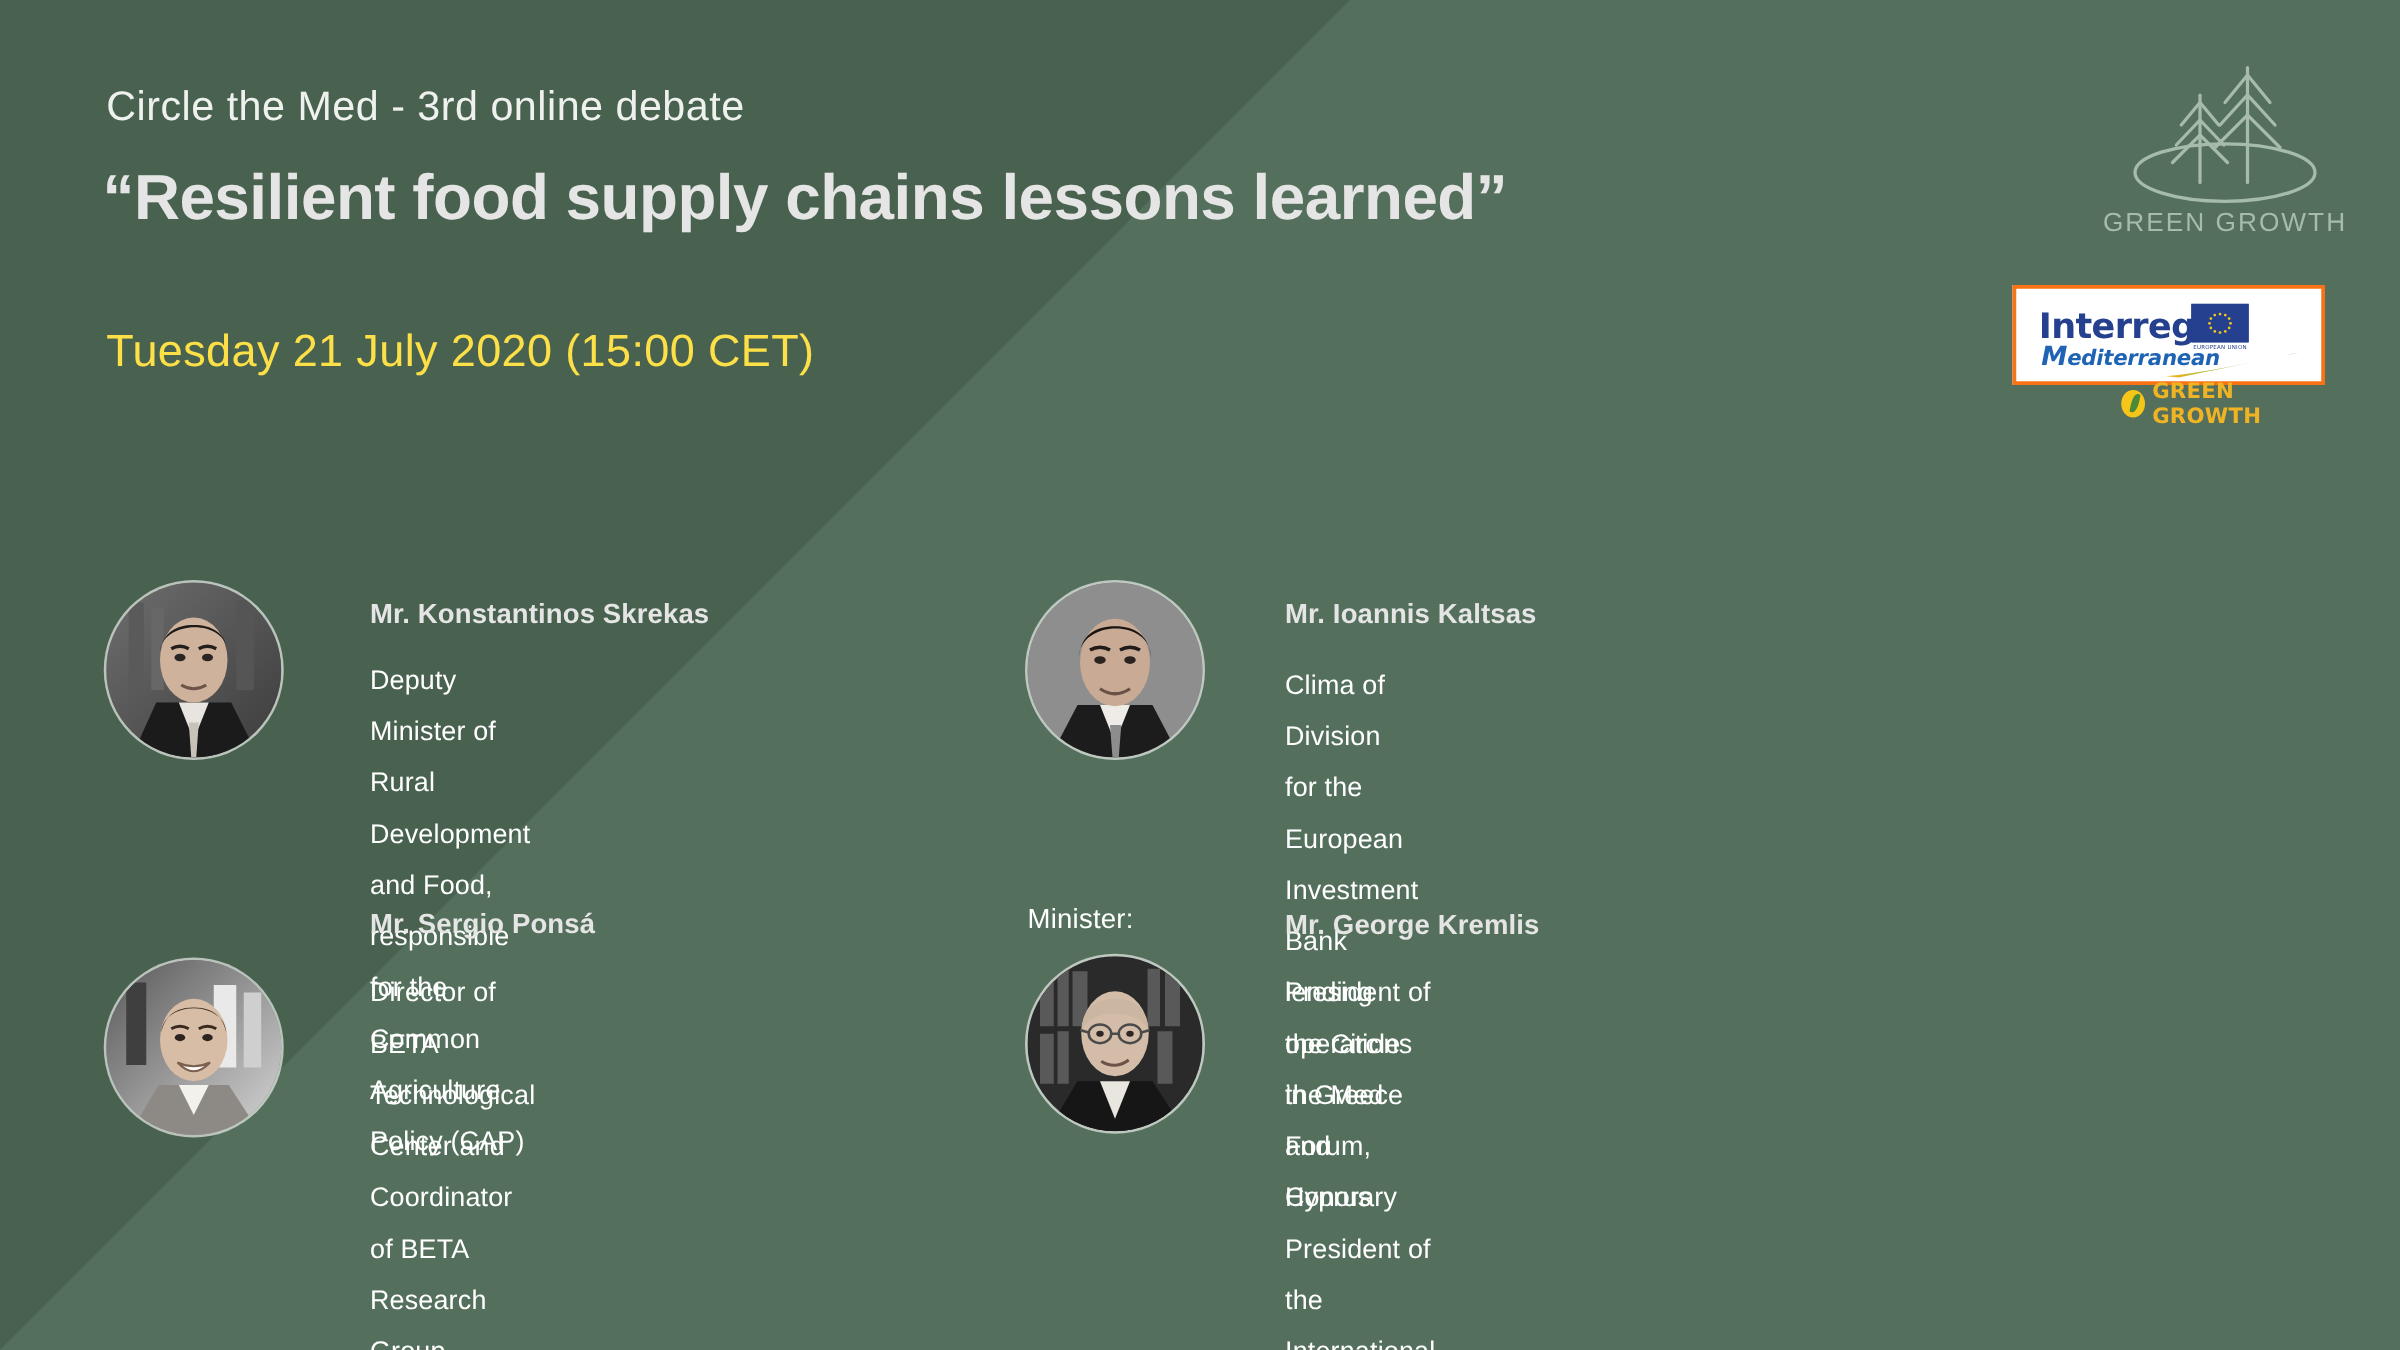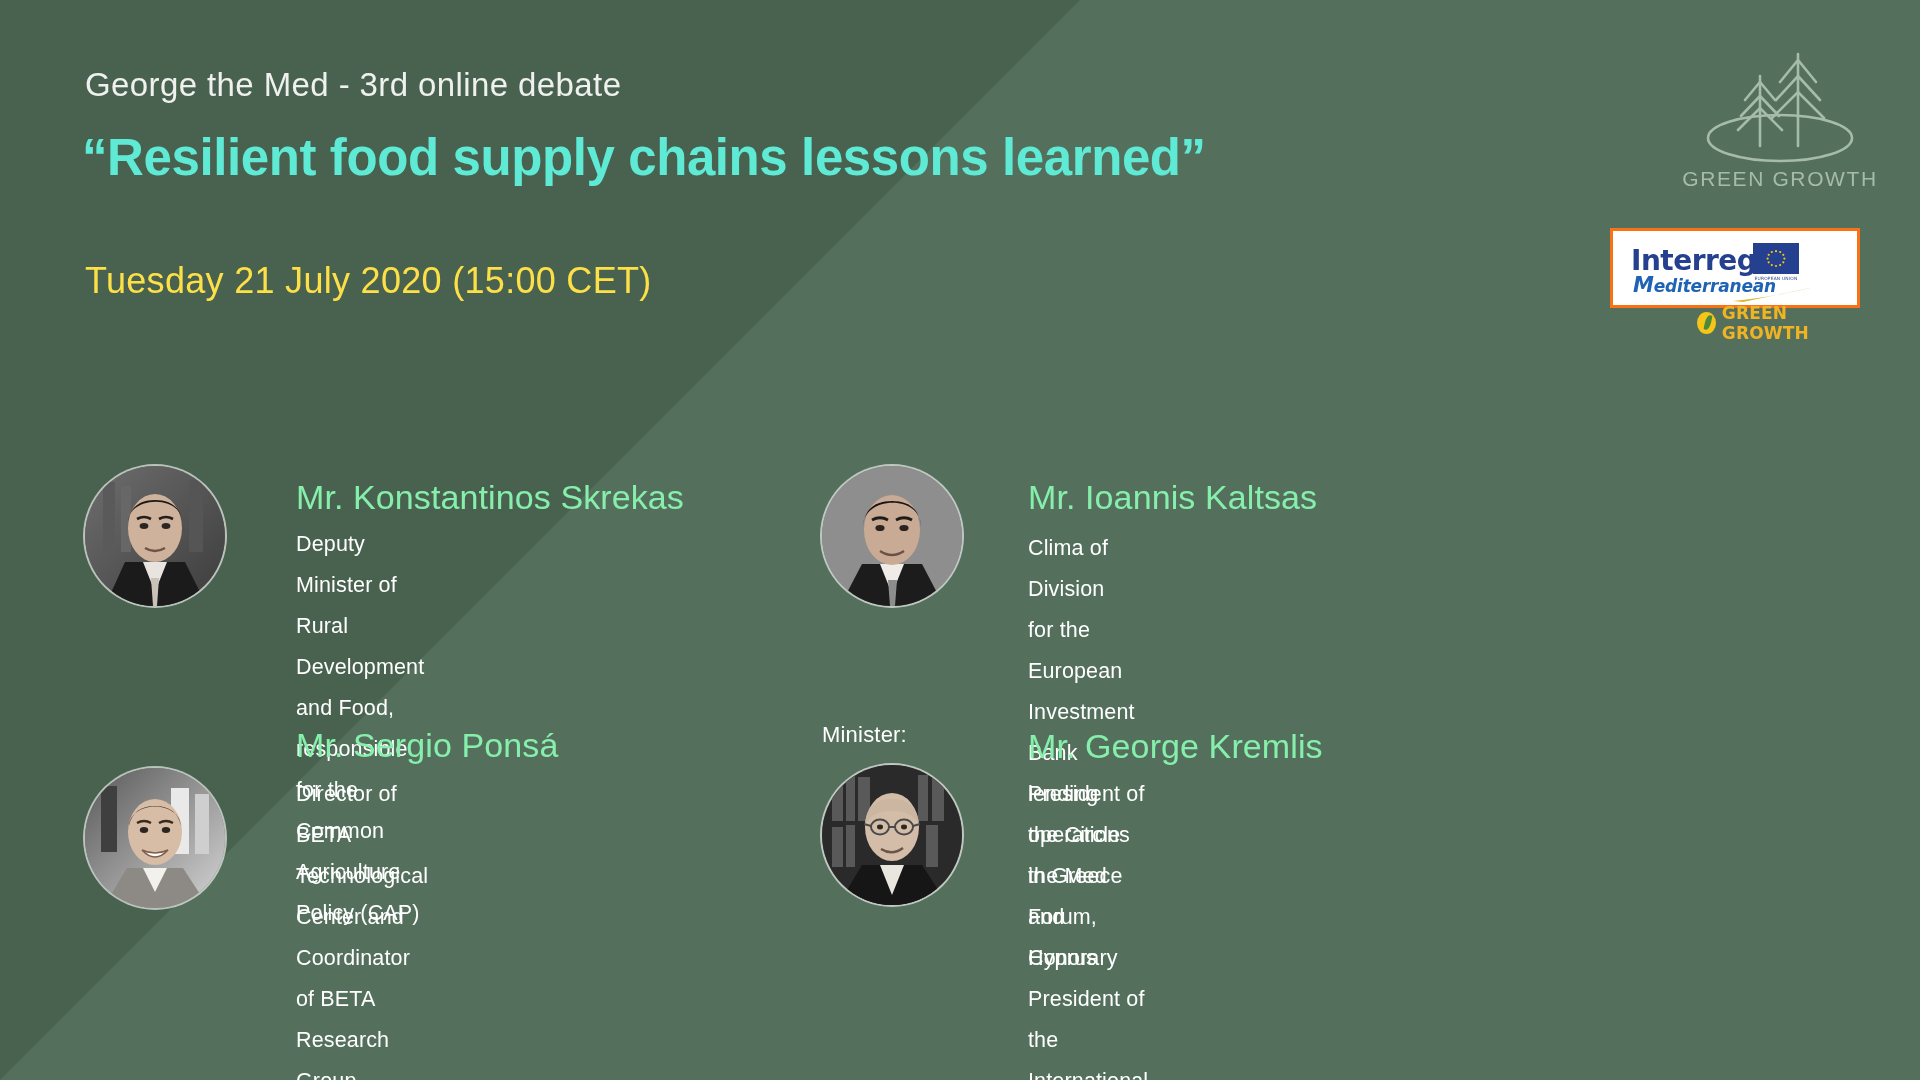--- a/index.html
+++ b/index.html
@@ -57,21 +57,21 @@
     color: #eef1ee;
     white-space: nowrap;
   }
   .headline {
     position: absolute;
     left: 82px;
     top: 128px;
     font-size: 51px;
     font-weight: 700;
     letter-spacing: -0.4px;
-    color: #5eead4;
+    color: #e5e5e5;
     white-space: nowrap;
   }
   .datetime {
     position: absolute;
     left: 85px;
     top: 260px;
     font-size: 36px;
     font-weight: 400;
     letter-spacing: 0.3px;
     color: #fde047;
@@ -196,23 +196,23 @@
   .avatar {
     position: absolute;
     border-radius: 50%;
     overflow: hidden;
     box-shadow: 0 0 0 2px rgba(255,255,255,0.62);
     background: #7b7b7b;
   }
   .avatar svg { display:block; }
   .sp-name {
     position: absolute;
-    font-size: 34px;
-    font-weight: 400;
-    color: #86efac;
+    font-size: 22px;
+    font-weight: 700;
+    color: #e5e5e5;
     letter-spacing: 0.1px;
     white-space: nowrap;
   }
   .sp-role {
     position: absolute;
     font-size: 21.5px;
     font-weight: 400;
     color: #ffffff;
     line-height: 41px;
     letter-spacing: 0.15px;
@@ -229,21 +229,21 @@
   }
 </style>
 </head>
 <body>
 
 <div id="poster">
 
   <div class="diag-band b1"></div>
   <div class="diag-band b2"></div>
 
-  <div class="kicker">George the Med - 3rd online debate</div>
+  <div class="kicker">Circle the Med - 3rd online debate</div>
   <div class="headline">“Resilient food supply chains lessons learned”</div>
   <div class="datetime">Tuesday 21 July 2020 (15:00 CET)</div>
 
   <div class="gg-mark">
     <svg width="180" height="145" viewBox="0 0 180 145" fill="none" stroke="#a7bbab" stroke-width="2.6" stroke-linecap="round">
 
       <path d="M108 16 L108 108"></path>
       <path d="M90 44 L108 22 L126 44"></path>
       <path d="M86 62 L108 38 L130 62"></path>
       <path d="M82 80 L108 54 L134 80"></path>

